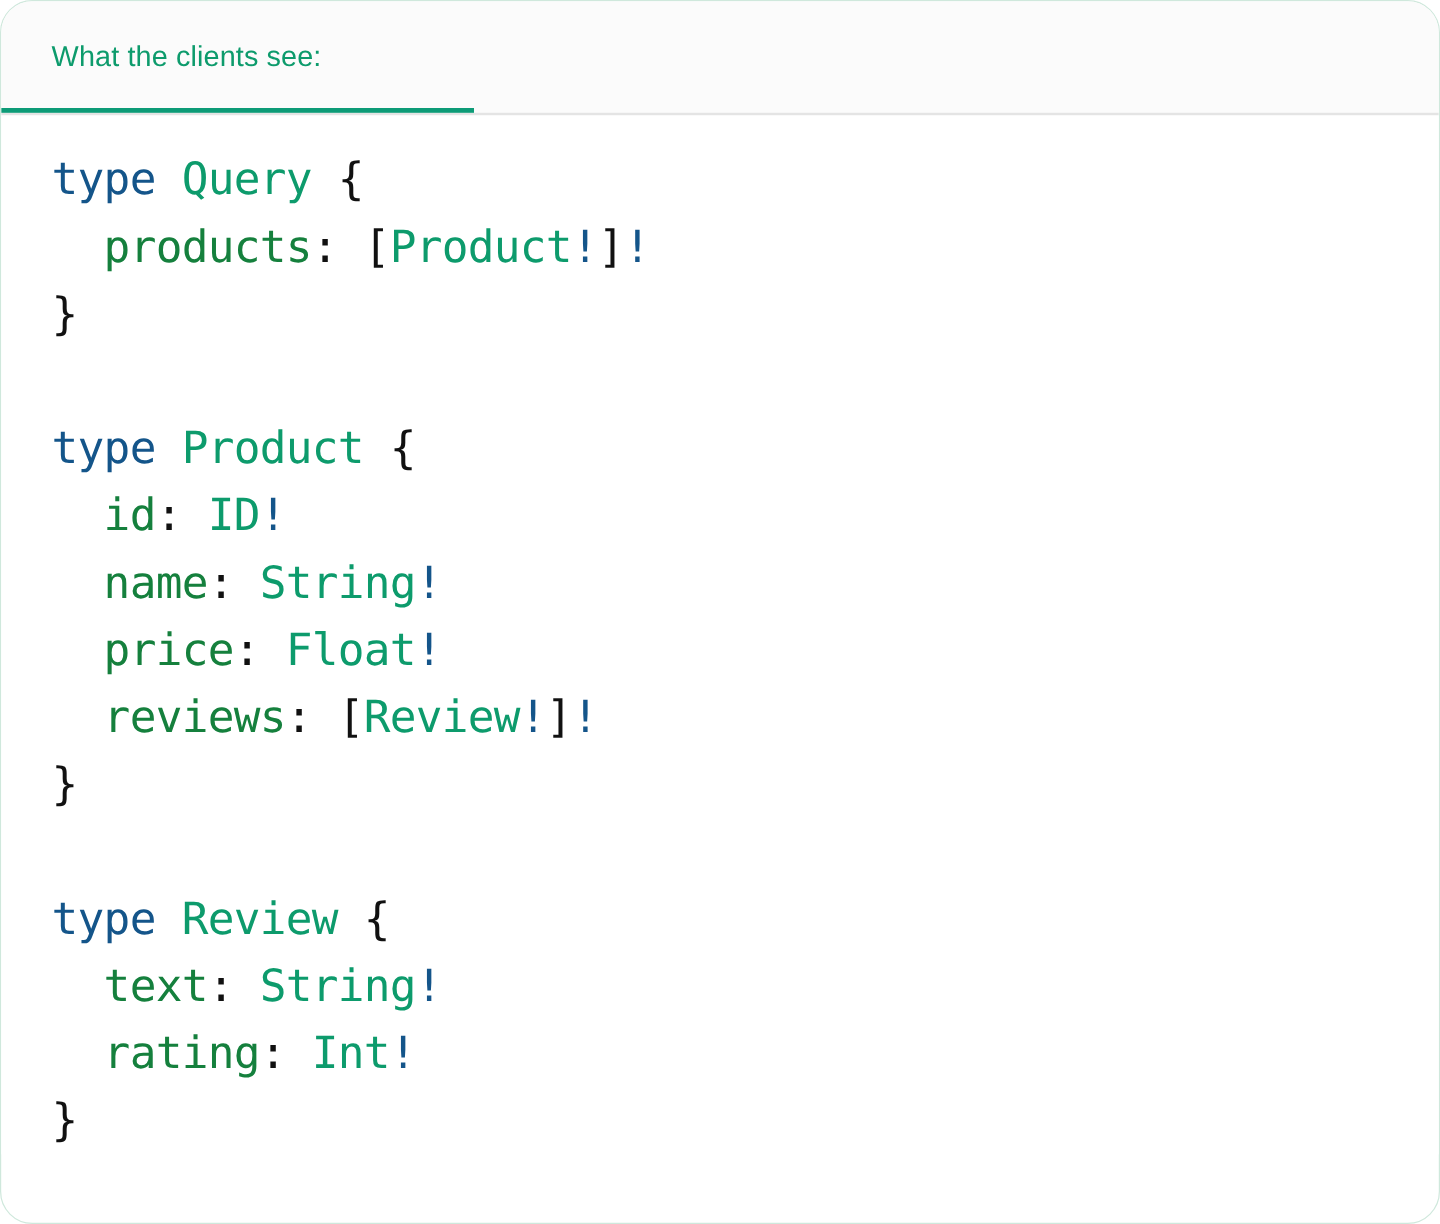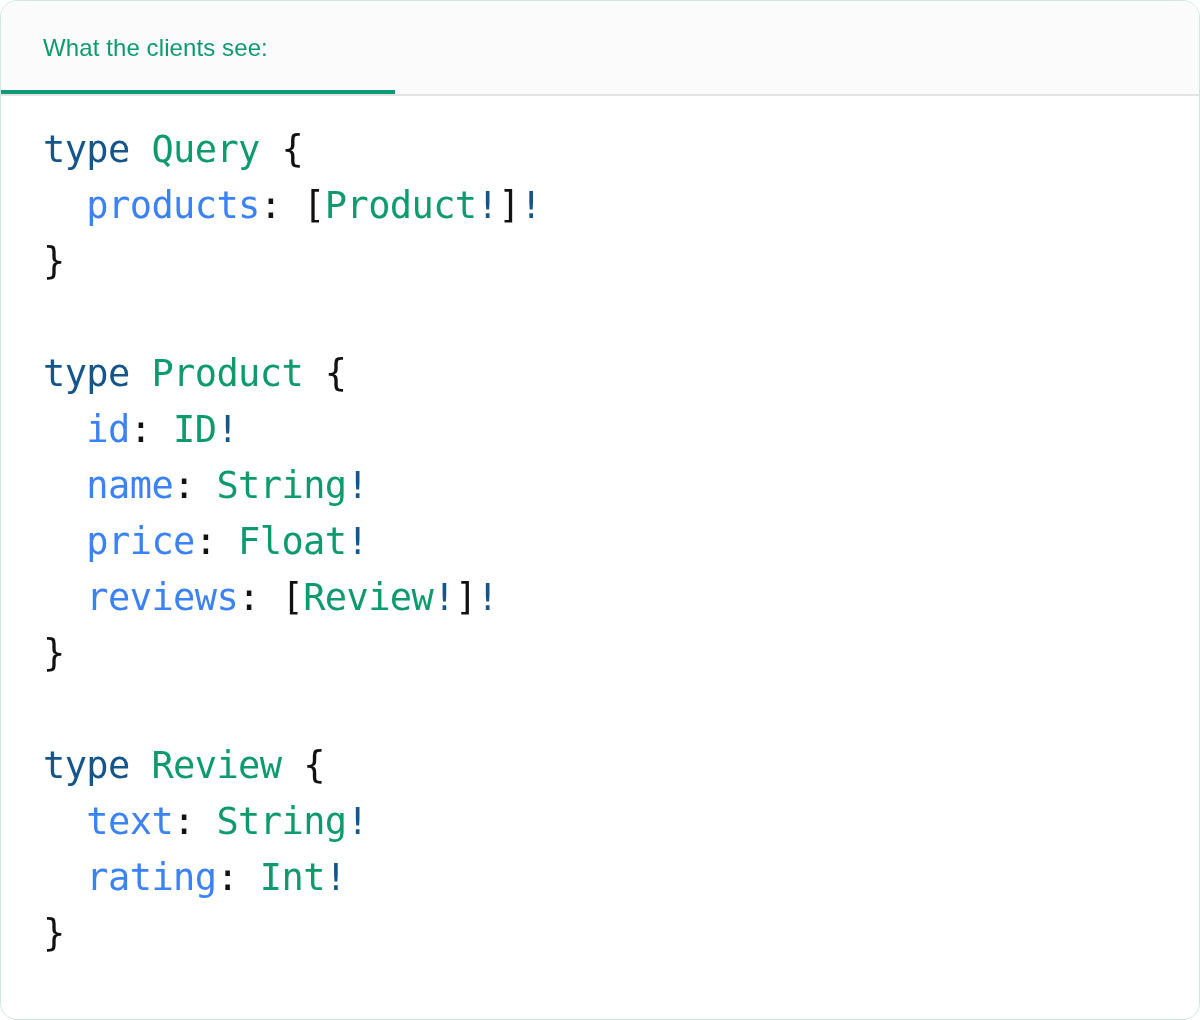--- a/index.html
+++ b/index.html
@@ -14,21 +14,21 @@
     overflow: hidden;
   }
 
   .card {
     position: relative;
     box-sizing: border-box;
     width: 1200px;
     height: 1020px;
     background: #ffffff;
     border: 1px solid #cfe8dc;
-    border-radius: 17px;
+    border-radius: 27px;
     overflow: hidden;
   }
 
   
   .tabstrip {
     position: relative;
     height: 95px;
     background: #fbfbfb;
     border-bottom: 2px solid #e4e4e4;
     box-sizing: border-box;
@@ -77,21 +77,21 @@
     color: #111111;
     letter-spacing: -0.6px;
   }
   .code .ln {
     display: block;
     height: 56px;
   }
   .tok-kw   { color: #14558a; }
   .tok-type { color: #0d9b6c; }
   .tok-punc { color: #111111; }
-  .tok-name { color: #3b82f6; text-align: center; }
+  .tok-name { color: #15803d; text-align: center; }
   .tok-bang { color: #14558a; }
 </style>
 </head>
 <body>
 
 <div class="card">
 
   <div class="tabstrip">
     <div class="tab">
       <span class="tab-label">What the clients see:</span>

